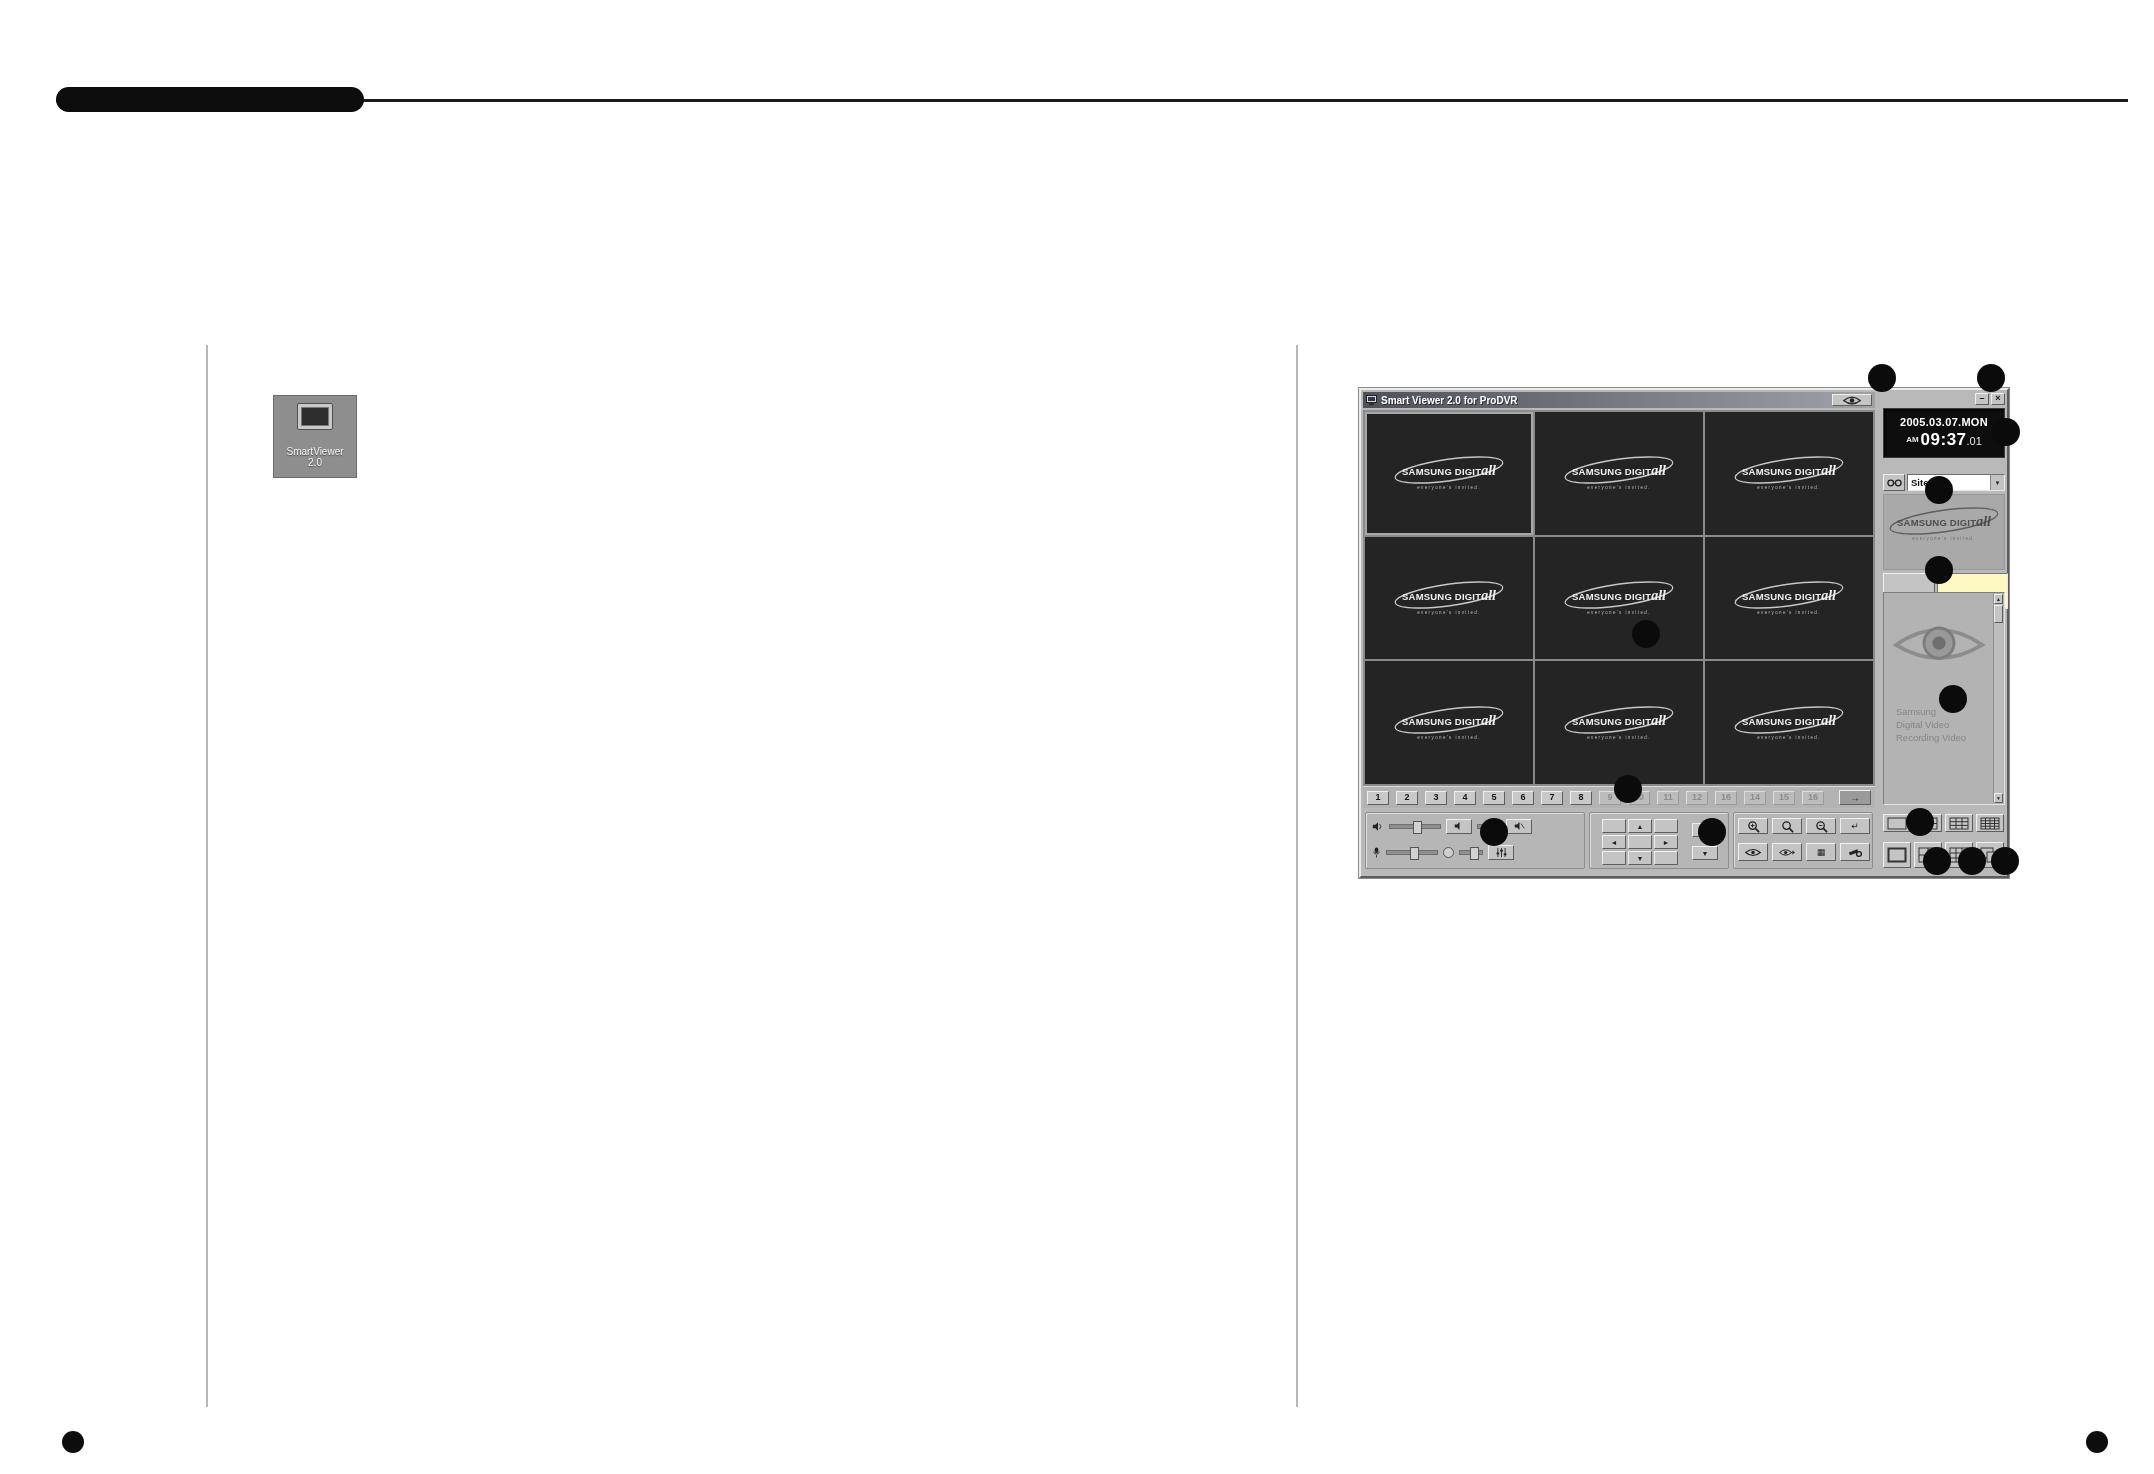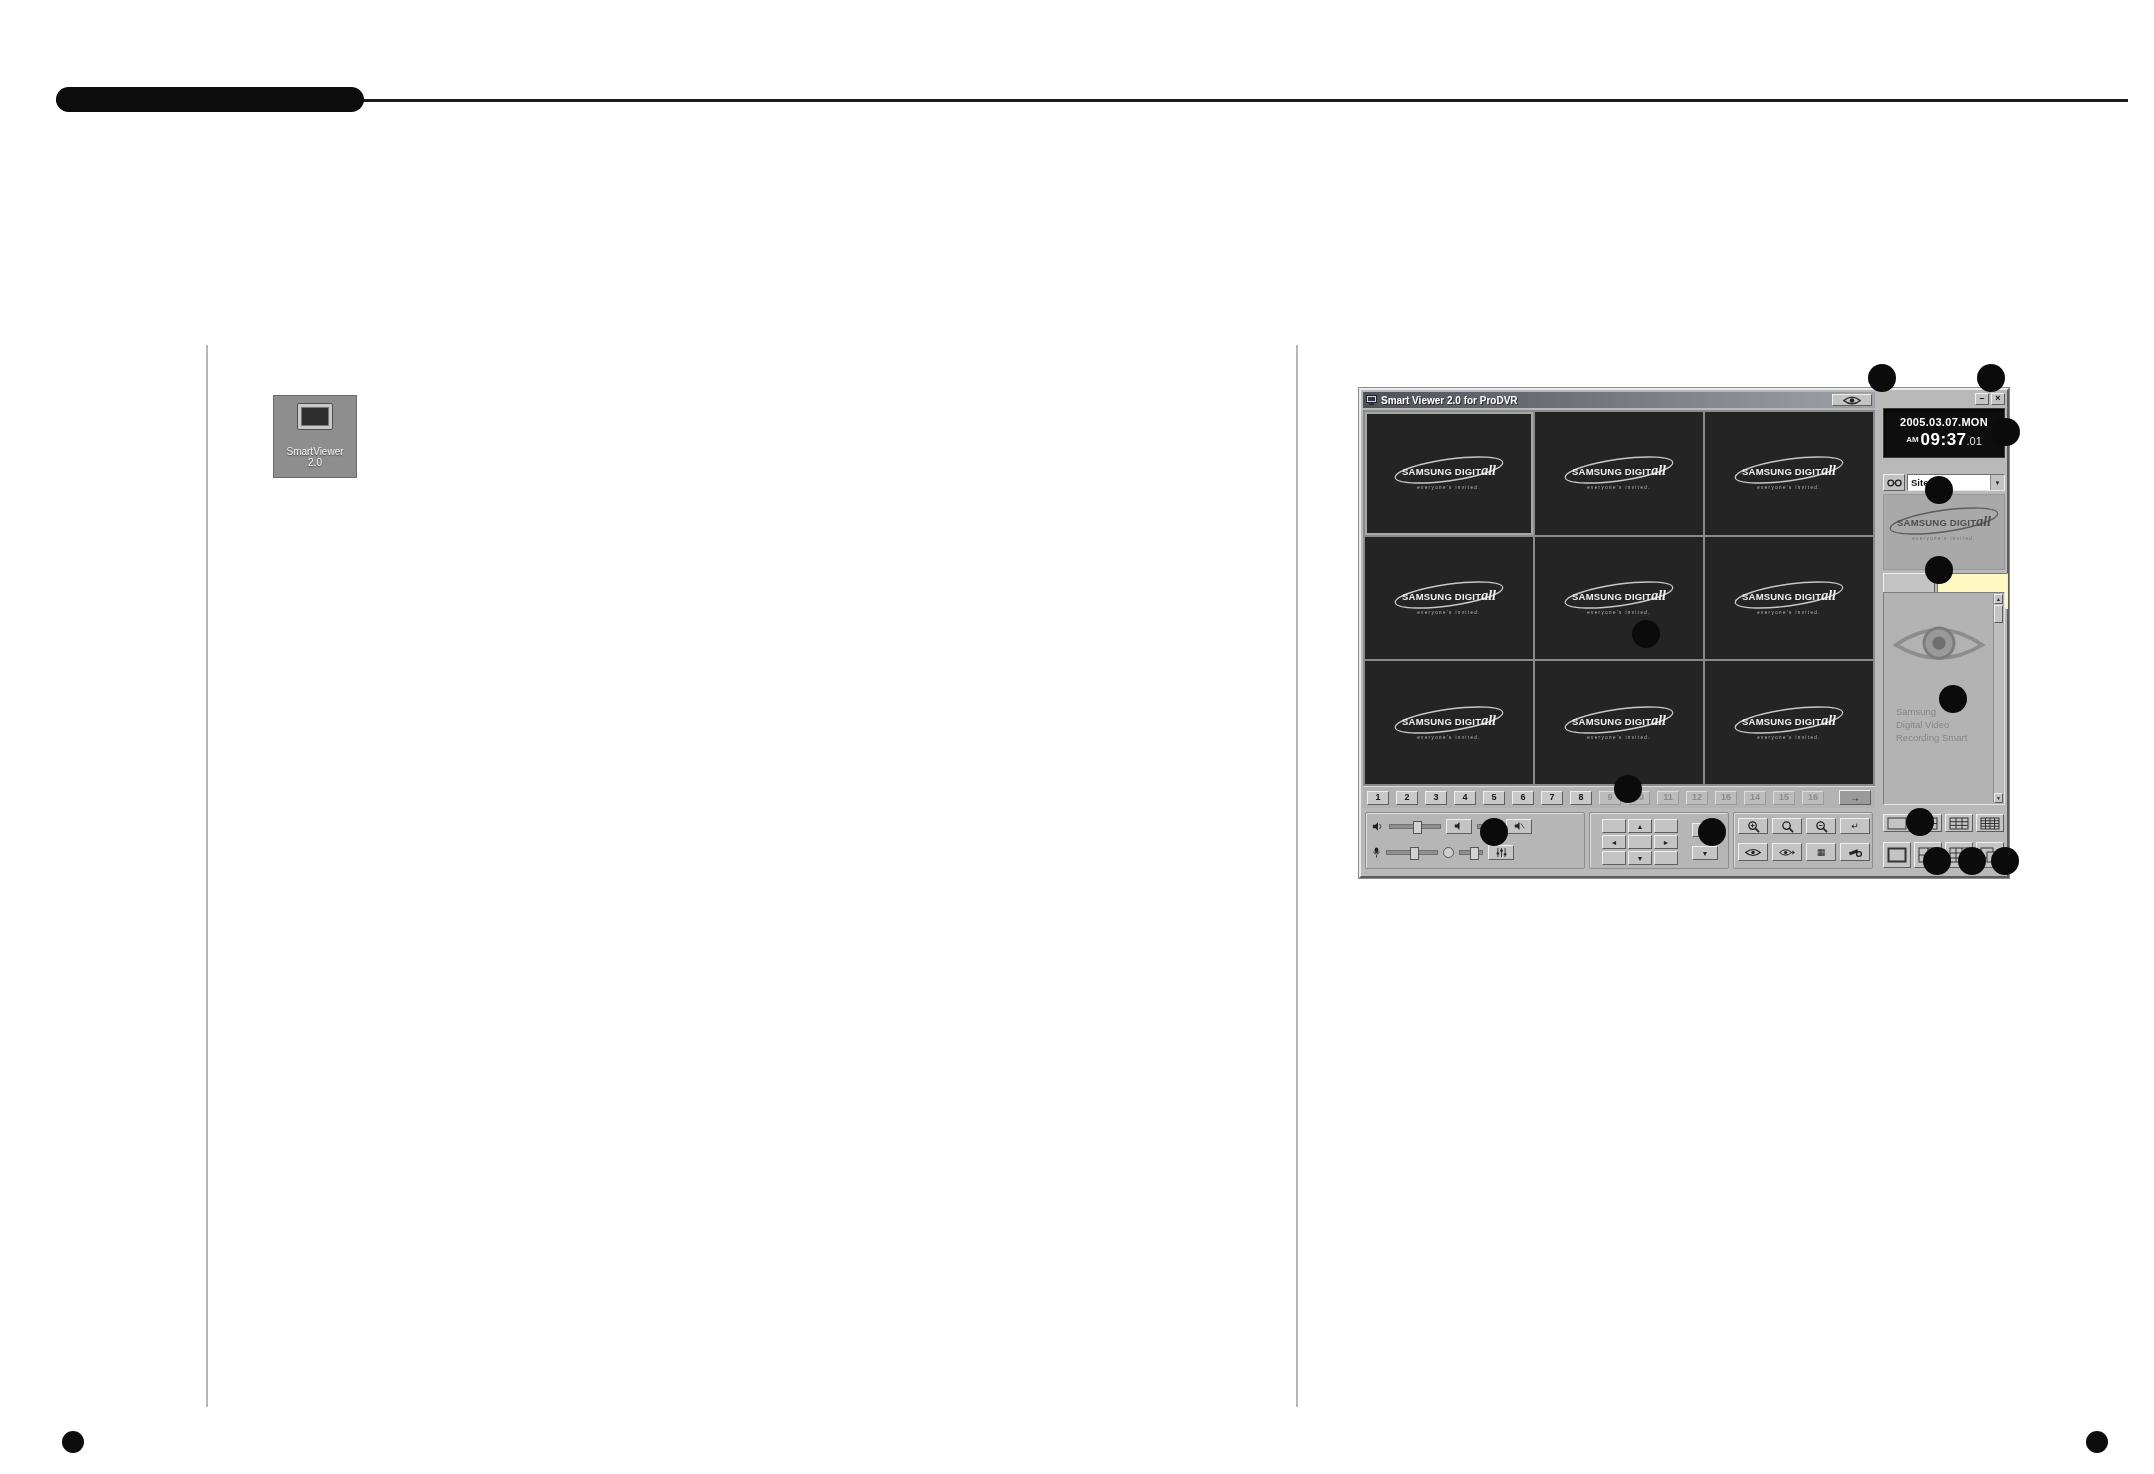--- a/index.html
+++ b/index.html
@@ -481,21 +481,21 @@
 
     <div class="infobox">
       <svg class="big-eye" viewBox="0 0 100 74">
         <path d="M4 38 Q50 6 96 38 Q50 66 4 38 Z" fill="none" stroke="#8d8d8d" stroke-width="4"></path>
         <circle cx="50" cy="36" r="16" fill="#999999" stroke="#7c7c7c" stroke-width="3"></circle>
         <circle cx="50" cy="36" r="7" fill="#6f6f6f"></circle>
       </svg>
       <div class="info-lines">
         <div>Samsung</div>
         <div>Digital Video</div>
-        <div>Recording Smart</div>
+        <div>Recording Video</div>
       </div>
       <div class="sb">
         <button class="sb-btn btn3d">▲</button>
         <div class="sb-thumb btn3d"></div>
         <div class="sb-space"></div>
         <button class="sb-btn btn3d">▼</button>
       </div>
     </div>
 
     <div class="lrow lrow1">

